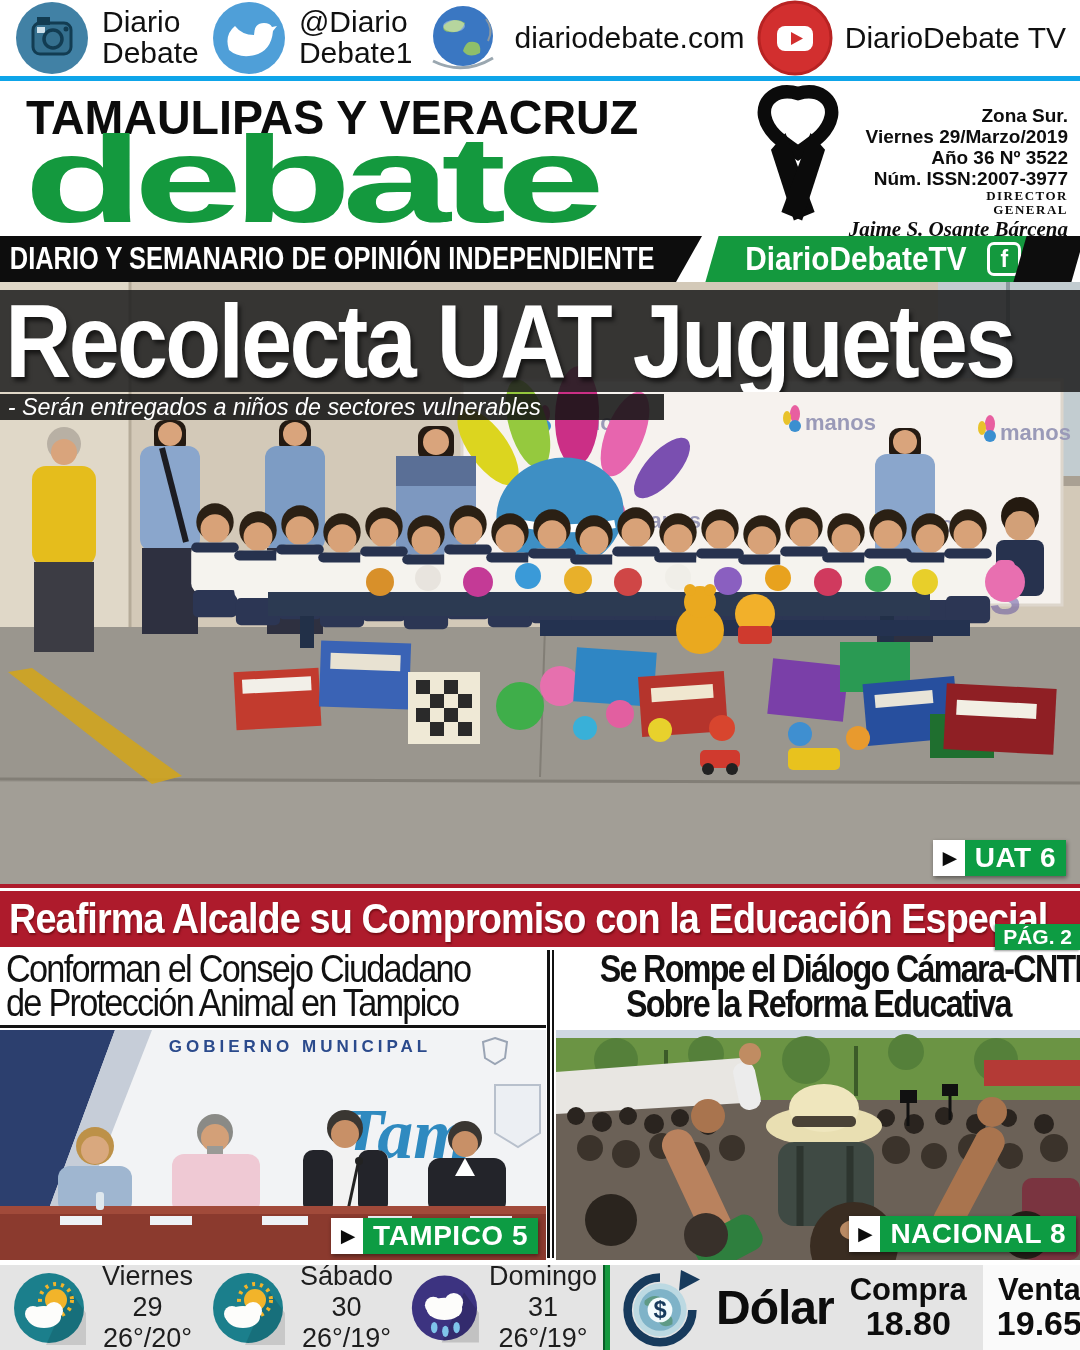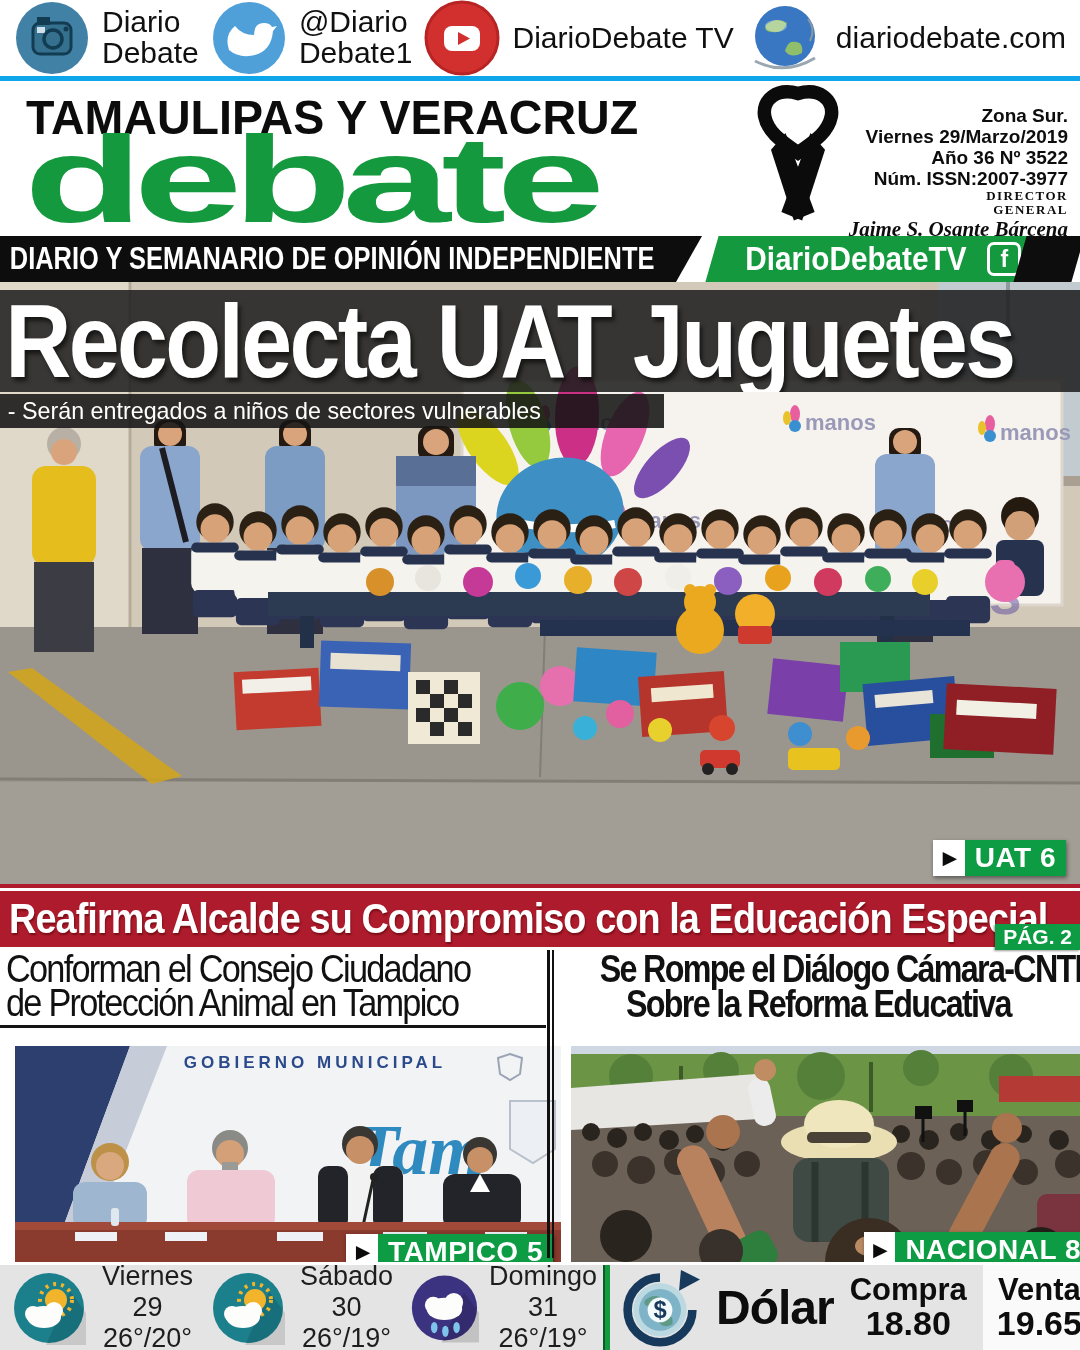--- a/index.html
+++ b/index.html
@@ -39,22 +39,22 @@
     font-size:23px;display:flex;align-items:center;justify-content:center;}
   .tv-black{position:absolute;right:2px;top:0;width:58px;height:46px;background:#0d0d0d;transform:skewX(-16deg);}
 
   
   .lead{position:absolute;top:282px;left:0;width:1080px;height:602px;overflow:hidden;background:#cfc6b4;}
   .lead svg{position:absolute;top:0;left:0;}
   .headline-band{position:absolute;top:8px;left:0;right:0;height:102px;background:rgba(32,32,32,.88);
     display:flex;align-items:center;overflow:hidden;}
   .headline-text{font-size:104px;font-weight:bold;color:#fff;letter-spacing:-3px;padding-left:6px;
     transform:scaleX(.88);text-shadow:3px 4px 5px rgba(0,0,0,.6);}
-  .subhead{position:absolute;top:112px;left:0;width:664px;height:34px;background:rgba(20,20,20,.88);
-    display:flex;align-items:center;}
+  .subhead{position:absolute;top:112px;left:0;width:664px;height:26px;background:rgba(20,20,20,.88);
+    display:flex;align-items:center;font-style:italic;}
   .subhead .cond{color:#fff;font-size:24px;padding-left:8px;transform:scaleX(.97);}
 
   
   .ptag{position:absolute;display:flex;font-weight:bold;filter:drop-shadow(1px 2px 2px rgba(0,0,0,.45));}
   .ptag-arrow{background:#fff;color:#0b0b0b;font-size:24px;line-height:36px;padding:0 3px 0 5px;}
   .ptag-text{background:#0D9C43;color:#fff;font-size:28px;line-height:36px;padding:0 10px;letter-spacing:.5px;}
 
   
   .red-rule{position:absolute;top:884px;left:0;width:1080px;height:4px;background:#AE1B2C;}
   .red-bar{position:absolute;top:891px;left:0;width:1080px;height:56px;background:#AE1B2C;
@@ -68,21 +68,21 @@
   .stories{position:absolute;top:950px;left:0;width:1080px;height:312px;background:#fff;}
   .col-left{position:absolute;left:0;top:0;width:546px;height:312px;}
   .col-right{position:absolute;left:556px;top:0;width:524px;height:312px;}
   .col-div{position:absolute;left:547px;top:0;width:7px;height:308px;
     border-left:3px solid #111;border-right:2px solid #111;box-sizing:border-box;}
   .lh{padding:2px 0 0 6px;font-size:39px;font-weight:normal;line-height:34px;letter-spacing:-2px;}
   .lh .cond{display:block;transform:scaleX(.88);}
   .lh-rule{margin-top:5px;height:3px;background:#131313;width:546px;}
   .rh{text-align:center;font-size:38px;font-weight:bold;line-height:35px;letter-spacing:-2px;padding-top:2px;}
   .rh .cond{display:inline-block;transform:scaleX(.85);transform-origin:50% 50%;}
-  .photo{position:absolute;top:96px;height:230px;overflow:hidden;margin-left:15px;}
+  .photo{position:absolute;top:80px;height:230px;overflow:hidden;}
   .photo svg{display:block;}
 
   
   .footer{position:absolute;top:1262px;left:0;width:1080px;height:88px;background:#e4e4e4;
     border-top:3px solid #fff;box-sizing:border-box;display:flex;align-items:center;}
   .w-item{width:199px;display:flex;align-items:center;gap:10px;padding-left:12px;box-sizing:border-box;flex:0 0 auto;}
   .w-texts{flex:1;text-align:center;font-size:27px;line-height:31px;color:#1d1d1d;}
   .f-divider{width:5px;height:85px;background:#14993E;border-left:2px solid #0a5c28;flex:0 0 auto;margin-left:6px;}
   .dolar-area{display:flex;align-items:center;gap:16px;padding-left:10px;height:100%;flex:1;}
   .dolar-label{font-size:48px;font-weight:bold;letter-spacing:-1px;color:#0d0d0d;}
@@ -114,41 +114,41 @@
       <circle cx="38" cy="38" r="36" fill="#4f9fd8"></circle>
       <path d="M18 50 Q13 35 24 26 Q31 35 43 35 Q43 23 53 23 Q59 23 61 27 L66 26 L62 31 Q60 54 38 56 Q26 57 18 50 Z" fill="#fff"></path>
       <path d="M43 35 L43 41 Q55 40 61 31 Z" fill="#4f9fd8" opacity=".0"></path>
     </svg>
     <div class="soc-label">
       <div>@Diario</div>
       <div>Debate1</div>
     </div>
   </div>
   <div class="soc">
-    <svg width="76" height="76" viewBox="0 0 76 76">
-      <circle cx="38" cy="38" r="36" fill="#d22f2f"></circle>
-      <circle cx="38" cy="38" r="36" fill="none" stroke="#b82323" stroke-width="3"></circle>
-      <rect x="20" y="26" width="36" height="25" rx="8" fill="#fff"></rect>
-      <polygon points="34,32 34,45 46,38.5" fill="#d22f2f"></polygon>
-    </svg>
-    <div class="soc-label">
-      <div>DiarioDebate TV</div>
-    </div>
-  </div>
-  <div class="soc">
     <svg width="78" height="78" viewBox="0 0 78 78">
       <circle cx="39" cy="37" r="30" fill="#3a77c2"></circle>
       <path d="M20 26 q11 -9 21 -2 q-4 11 -15 9 q-9 0 -6 -7z" fill="#8fbf6a"></path>
       <path d="M45 43 q13 -2 11 11 q-11 6 -17 -2 q2 -7 6 -9z" fill="#8fbf6a"></path>
       <ellipse cx="30" cy="27" rx="11" ry="6" fill="#ffffff" opacity=".35"></ellipse>
       <path d="M9 62 q30 15 60 -3" stroke="#9aa7b0" fill="none" stroke-width="3"></path>
       <path d="M62 20 q8 10 2 22" stroke="#8a98a2" fill="none" stroke-width="2"></path>
     </svg>
     <div class="soc-label">
       <div>diariodebate.com</div>
+    </div>
+  </div>
+  <div class="soc">
+    <svg width="76" height="76" viewBox="0 0 76 76">
+      <circle cx="38" cy="38" r="36" fill="#d22f2f"></circle>
+      <circle cx="38" cy="38" r="36" fill="none" stroke="#b82323" stroke-width="3"></circle>
+      <rect x="20" y="26" width="36" height="25" rx="8" fill="#fff"></rect>
+      <polygon points="34,32 34,45 46,38.5" fill="#d22f2f"></polygon>
+    </svg>
+    <div class="soc-label">
+      <div>DiarioDebate TV</div>
     </div>
   </div>
 </div>
 
 <div class="masthead">
   <div class="region">TAMAULIPAS Y VERACRUZ</div>
   <div class="logo">debate</div>
   <svg class="ribbon" viewBox="0 0 100 140">
     <path d="M50 8 C30 2 15 14 18 30 C21 45 33 53 50 65 C67 53 79 45 82 30 C85 14 70 2 50 8 Z" fill="none" stroke="#0b0b0b" stroke-width="13"></path>
     <polygon points="38,46 66,122 46,130 24,62" fill="#0b0b0b"></polygon>

